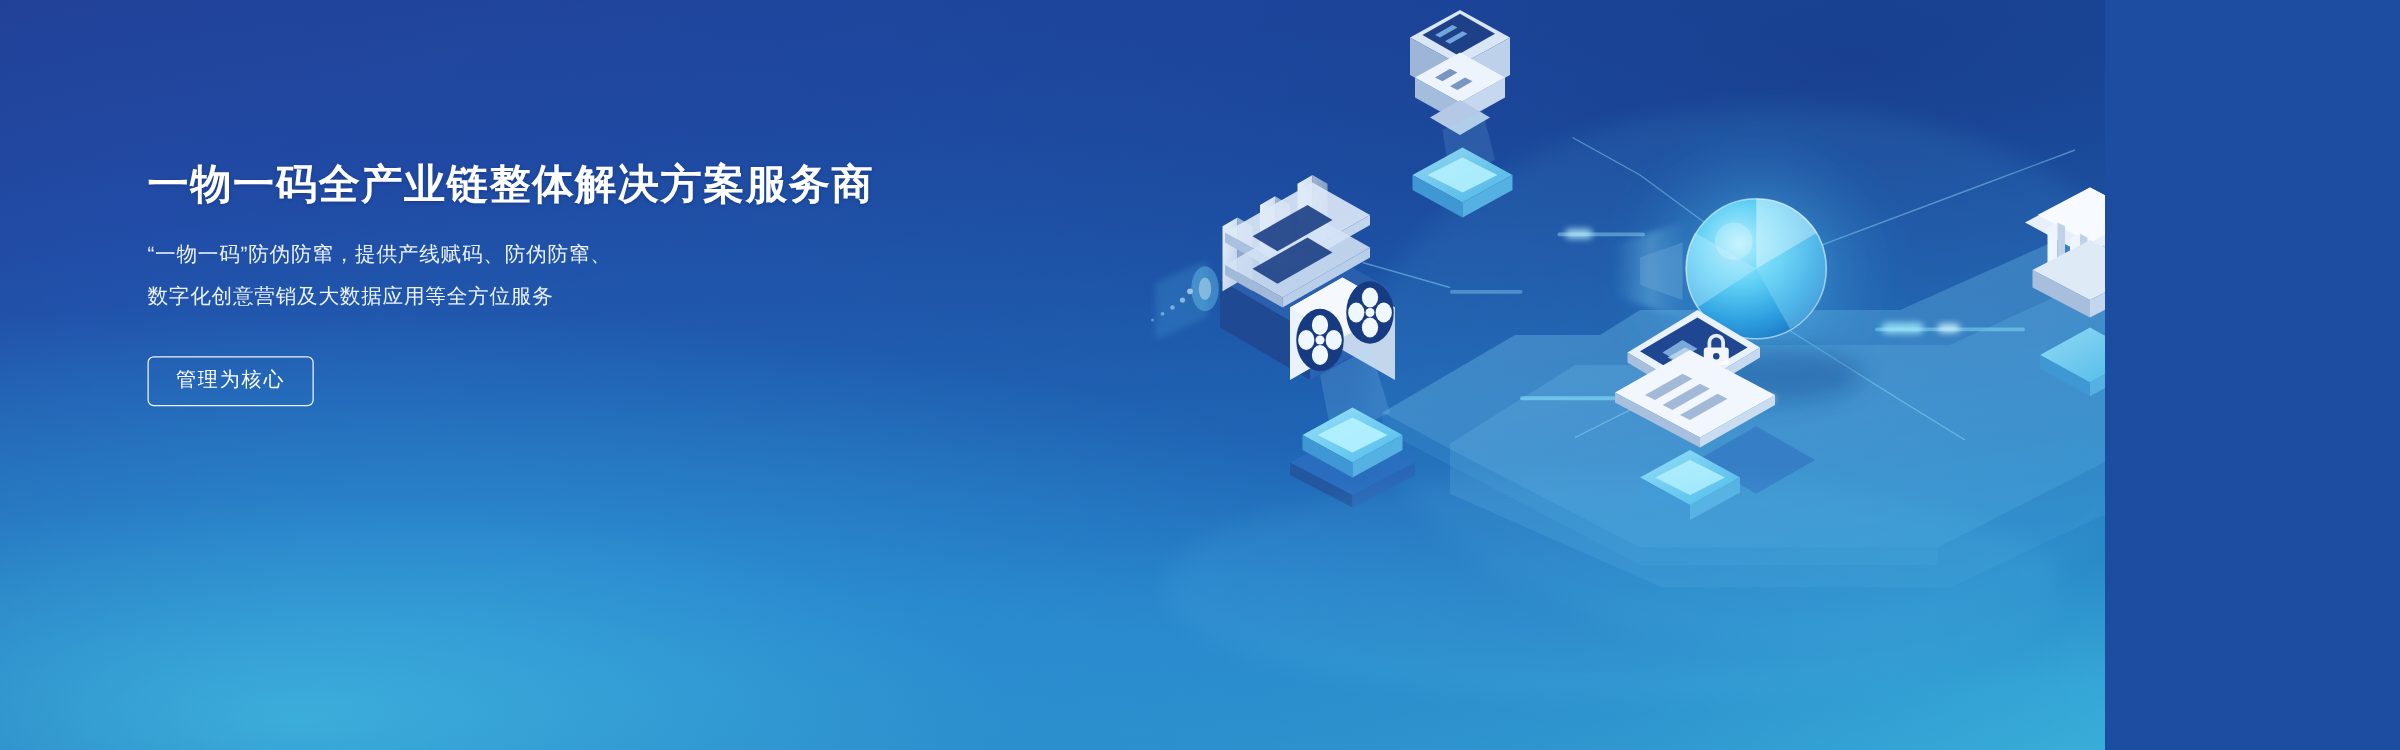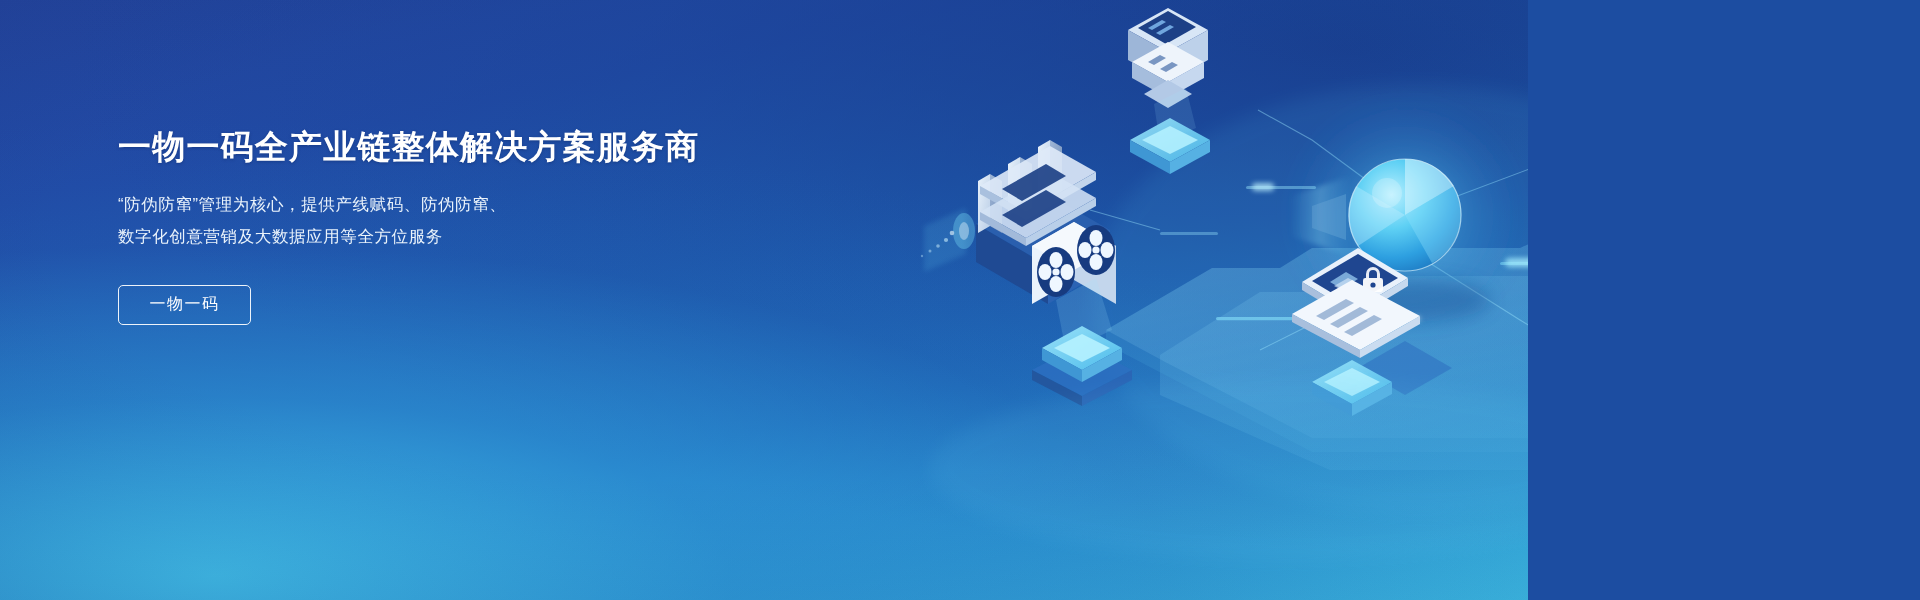--- a/index.html
+++ b/index.html
@@ -2,21 +2,21 @@
 <html><head>
 <meta charset="utf-8">
 <style>
   html,body{margin:0;padding:0;}
   body{
     width:1920px;height:600px;overflow:hidden;
     font-family:"Liberation Sans","DejaVu Sans",sans-serif;
     background:#1c4da1;
   }
   .banner{
-    position:relative;width:1528px;height:600px;overflow:hidden;
+    position:relative;width:1684px;height:600px;overflow:hidden;
     background:
       radial-gradient(130% 115% at 14% 96%, rgba(66,190,232,0.95) 0%, rgba(47,150,214,0.55) 26%, rgba(34,97,178,0.15) 48%, rgba(0,0,0,0) 66%),
       radial-gradient(120% 120% at 88% 8%, rgba(24,60,140,0.85) 0%, rgba(24,64,146,0.35) 38%, rgba(0,0,0,0) 70%),
       linear-gradient(168deg, #23439b 0%, #214ba6 22%, #2060b4 44%, #2277c4 64%, #2d9ad6 82%, #3fc0e9 100%);
   }
   .vignette{
     position:absolute;inset:0;
     background:radial-gradient(115% 100% at 50% 40%, rgba(255,255,255,0.0) 40%, rgba(10,40,100,0.22) 100%);
     pointer-events:none;
   }
@@ -330,18 +330,18 @@
         <path d="M492 404 L532 382 L532 394 L492 416 Z" fill="#56b1e3"></path>
         <path d="M492 368 L520 382 L492 396 L464 382 Z" fill="#b6f2ff" opacity="0.85"></path>
       </g>
 
       <ellipse cx="430" cy="470" rx="360" ry="90" fill="#63c6ef" opacity="0.10" filter="url(#blurSoft)"></ellipse>
     </svg>
   </div>
 
   <div class="copy">
     <h1 class="headline">一物一码全产业链整体解决方案服务商</h1>
-    <div class="sub-line">“防伪防窜”管理为核心，提供产线赋码、防伪防窜、</div>
+    <div class="sub-line">“一物一码”防伪防窜，提供产线赋码、防伪防窜、</div>
     <div class="sub-line second">数字化创意营销及大数据应用等全方位服务</div>
-    <button class="cta">一物一码</button>
+    <button class="cta">管理为核心</button>
   </div>
 
 </div>
 
 </body></html>

